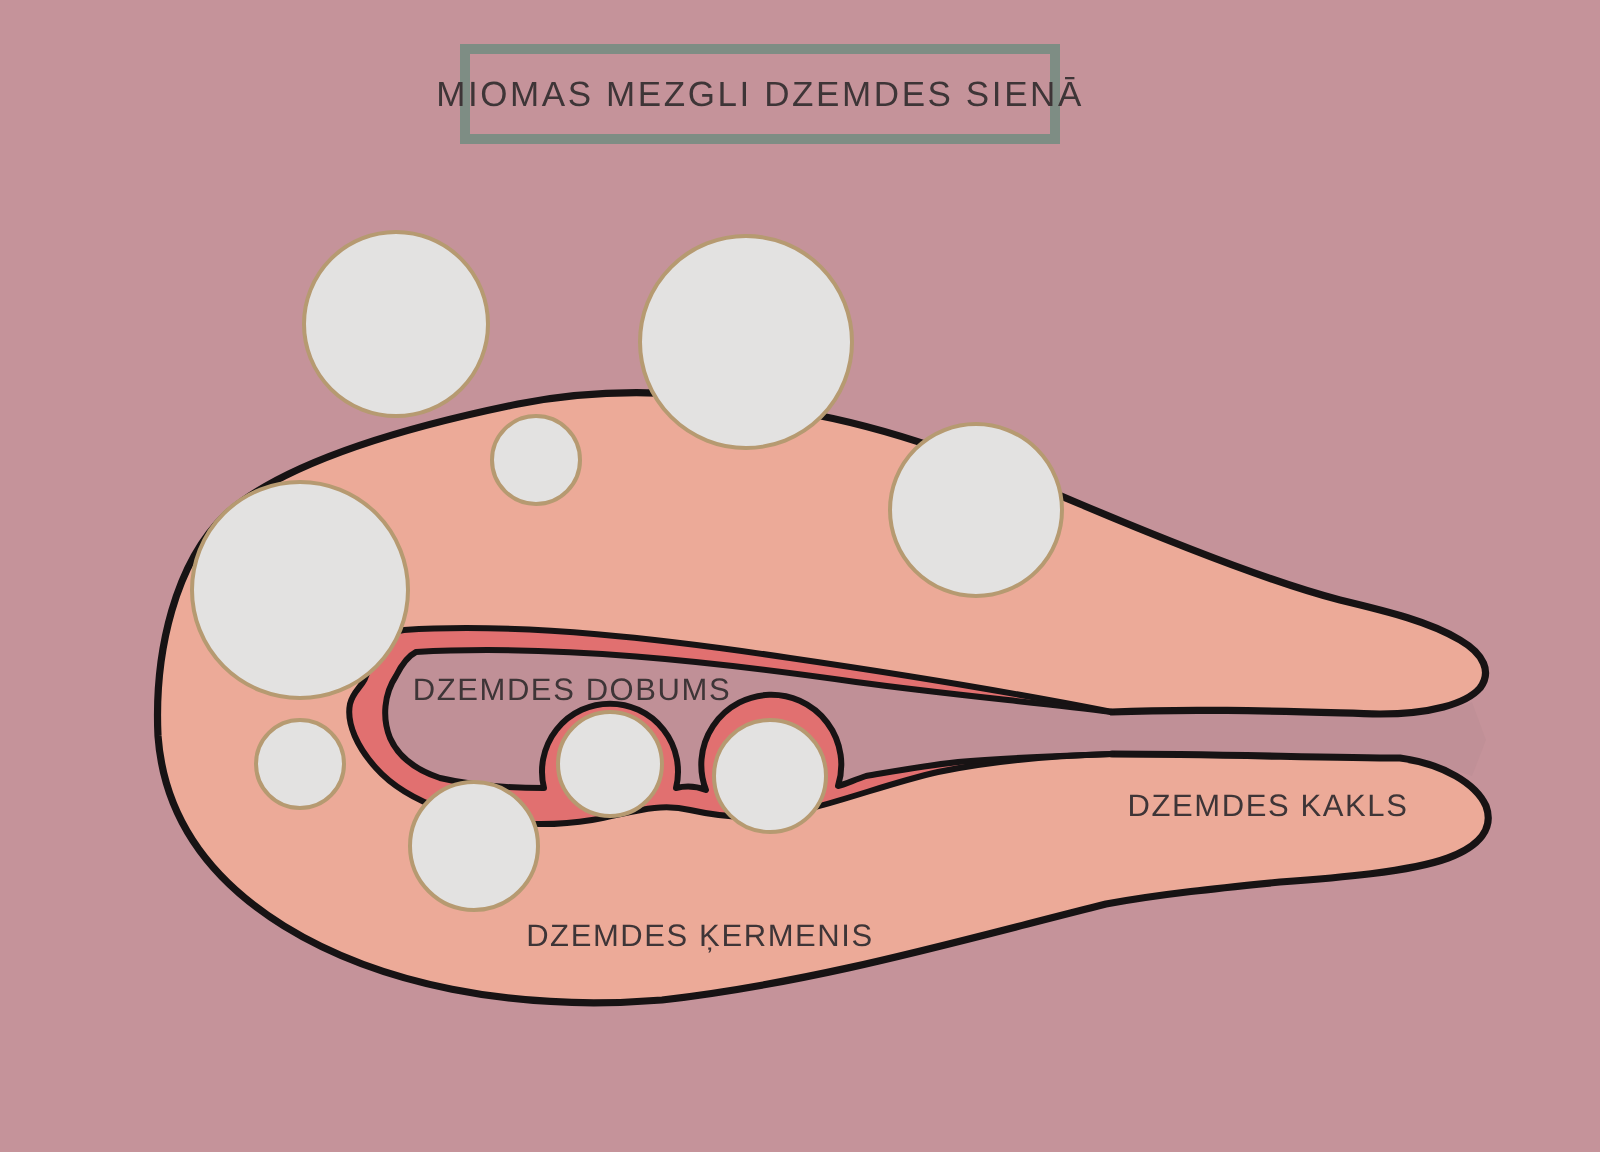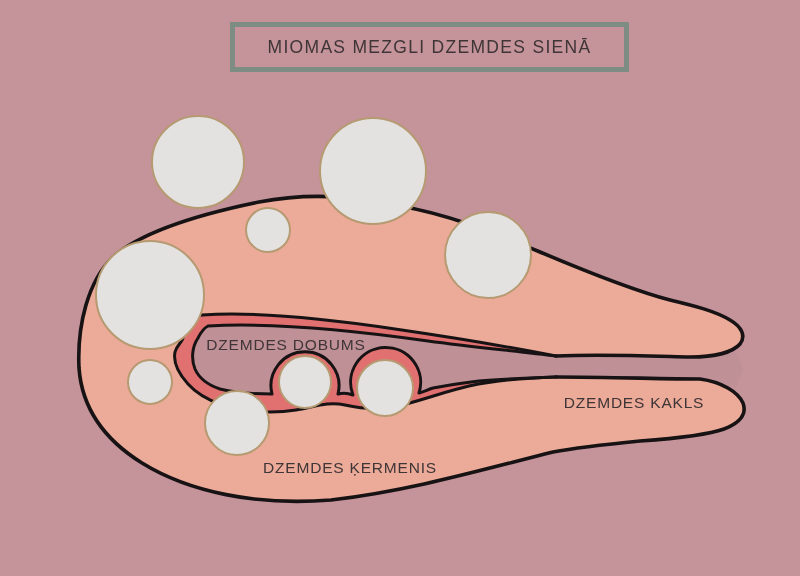--- a/index.html
+++ b/index.html
@@ -19,21 +19,21 @@
     overflow: hidden;
     background: var(--background);
     font-family: "Liberation Sans", sans-serif;
   }
   .stage { position: relative; width: 800px; height: 576px; }
   .stage svg { position: absolute; left: 0; top: 0; display: block; }
 
   .title-box {
     position: absolute;
     left: 230px; top: 22px;
-    width: 399px; height: 50px;
+    width: 300px; height: 50px;
     border: 5px solid var(--title-border);
     background: transparent;
     display: flex; align-items: center; justify-content: center;
   }
   .title-text {
     color: var(--text);
     font-size: 17.5px;
     letter-spacing: 1.3px;
     white-space: nowrap;
   }

